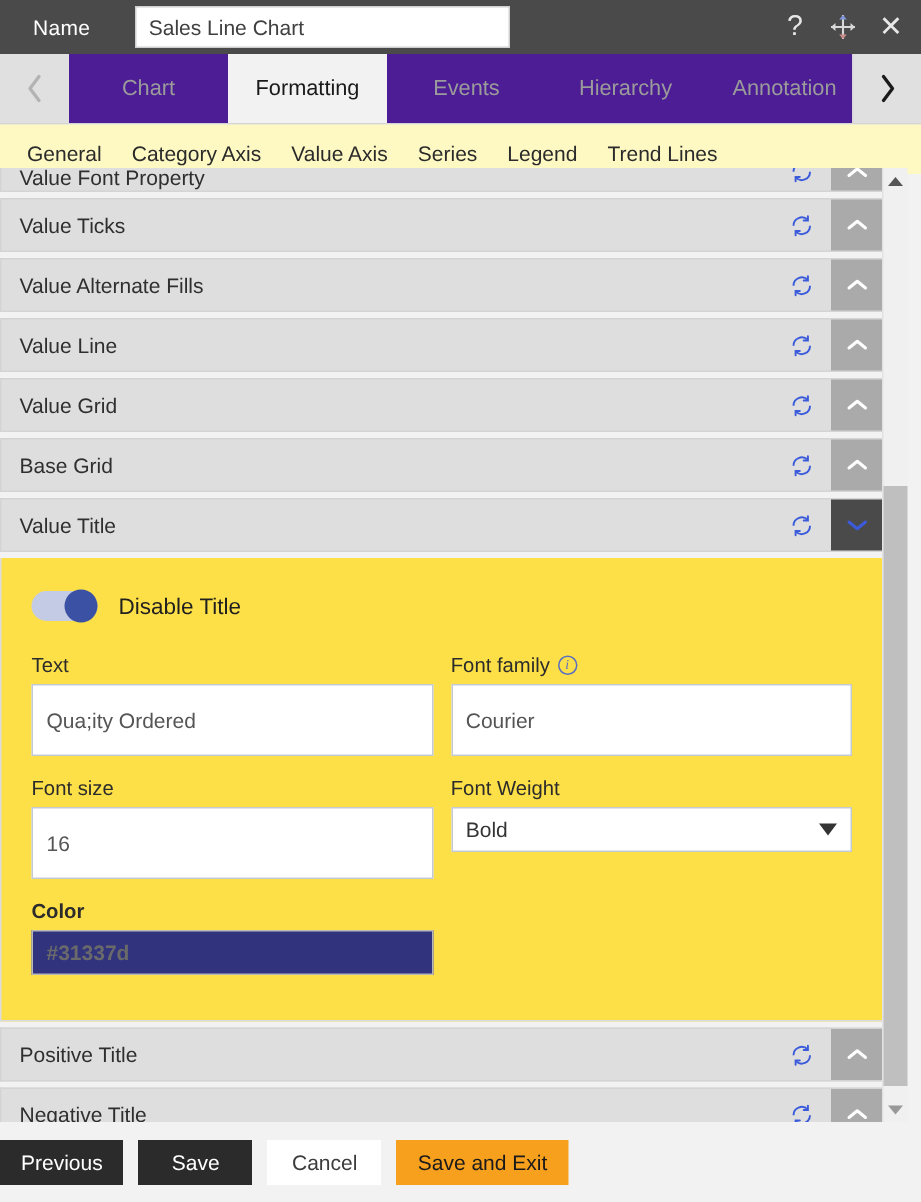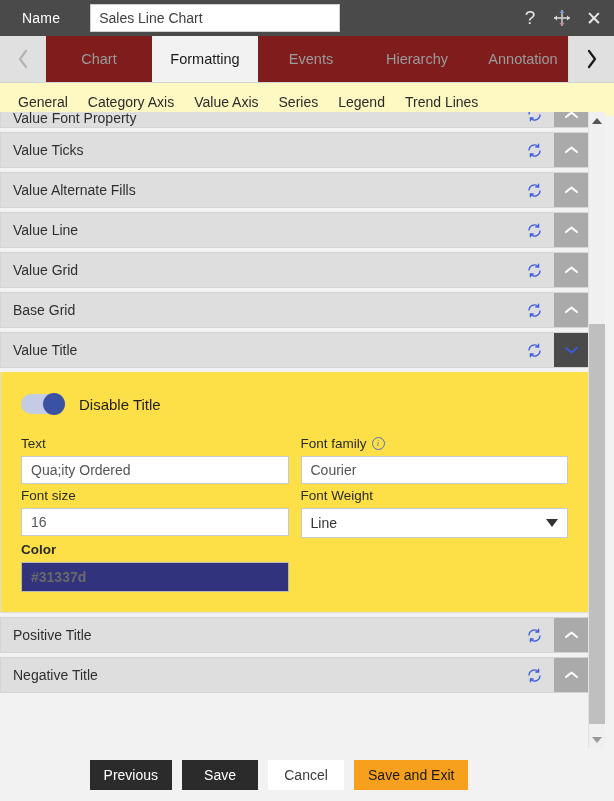--- a/index.html
+++ b/index.html
@@ -38,21 +38,21 @@
     width: 46px; display: flex; align-items: center; justify-content: center;
     background: #e0e0e0; flex: 0 0 auto;
   }
   .tab-arrow.left svg { stroke: #b3b3b3; }
   .tab-arrow.right { background: #e0e0e0; border-left: 1px solid #d6d6d6; }
   .tab-arrow.right svg { stroke: #1a1a1a; }
   .tabs { display: flex; flex: 1 1 auto; overflow: hidden; }
   .tab {
     flex: 0 0 auto; min-width: 106px;
     display: flex; align-items: center; justify-content: center;
-    font-size: 14.5px; color: #9b9b9b; background: #7f1d1d;
+    font-size: 14.5px; color: #9b9b9b; background: #4c1d95;
     padding: 0 14px; white-space: nowrap;
   }
   .tab.active { background: #f2f2f2; color: #1a1a1a; }
 
   
   .subtabs {
     height: 33px; background: #fef9c3;
     display: flex; align-items: flex-end; padding: 0 8px;
     gap: 0;
   }
@@ -102,33 +102,33 @@
     width: 44px; height: 20px; border-radius: 10px; background: #c4cbe4;
     position: relative; flex: 0 0 auto;
   }
   .toggle .knob {
     position: absolute; right: 0; top: -1px;
     width: 22px; height: 22px; border-radius: 50%; background: #3b51a3;
   }
   .toggle-label { font-size: 15px; color: #1f1f1f; }
 
   .field-grid { display: grid; grid-template-columns: 1fr 1fr; column-gap: 12px; row-gap: 0; }
-  .field { margin-bottom: 4px; }
+  .field { margin-bottom: 14px; }
   .field-label {
     font-size: 13.5px; color: #2b2b2b; margin-bottom: 5px;
     display: flex; align-items: center; gap: 5px;
   }
   .info-icon {
     width: 13px; height: 13px; border-radius: 50%;
     border: 1px solid #5a6fc0; color: #5a6fc0;
     font-size: 9px; line-height: 11px; text-align: center;
     font-family: "Liberation Serif", serif; font-style: italic;
   }
   .text-input {
-    height: 28px; background: #ffffff; border: 1px solid #c3cad6;
+    height: 48px; background: #ffffff; border: 1px solid #c3cad6;
     display: flex; align-items: center; padding: 0 9px;
     font-size: 14px; color: #555555;
   }
   .select-input {
     height: 30px; background: #ffffff; border: 1px solid #c3cad6;
     display: flex; align-items: center; padding: 0 9px;
     font-size: 14px; color: #333333; justify-content: space-between;
   }
   .caret { width: 0; height: 0; border-left: 6px solid transparent; border-right: 6px solid transparent; border-top: 8px solid #333; }
   .color-swatch {
@@ -149,21 +149,21 @@
   .sb-thumb {
     position: absolute; left: 0; right: 0; top: 195px; height: 400px;
     background: #bfbfbf;
   }
   .tri-up { width: 0; height: 0; border-left: 5px solid transparent; border-right: 5px solid transparent; border-bottom: 6px solid #555; }
   .tri-down { width: 0; height: 0; border-left: 5px solid transparent; border-right: 5px solid transparent; border-top: 6px solid #999; }
 
   
   .footer {
     position: absolute; left: 0; bottom: 0; width: 534px; height: 53px;
-    background: #f2f2f2; display: flex; align-items: center; justify-content: center; gap: 10px; padding-left: 24px;
+    background: #f2f2f2; display: flex; align-items: center; gap: 10px;
   }
   .btn {
     height: 30px; min-width: 76px; padding: 0 14px;
     display: flex; align-items: center; justify-content: center;
     font-size: 14px; border: none; cursor: pointer;
   }
   .btn.dark { background: #2b2b2b; color: #ffffff; }
   .btn.light { background: #ffffff; color: #3c3c3c; }
   .btn.accent { background: #f7a01e; color: #1a1a1a; }
 </style>
@@ -387,21 +387,21 @@
           <div class="text-input">
               <span>16</span>
             </div>
         </div>
 
         <div class="field">
           <div class="field-label">
               <span>Font Weight</span>
             </div>
           <div class="select-input">
-            <span>Line</span>
+            <span>Bold</span>
             <span class="caret"></span>
           </div>
         </div>
 
         <div class="field full-width">
           <div class="field-label">
               <span>Color</span>
             </div>
           <div class="color-swatch" id="color-swatch" style="background: rgb(49, 51, 125);">
               <span>#31337d</span>

